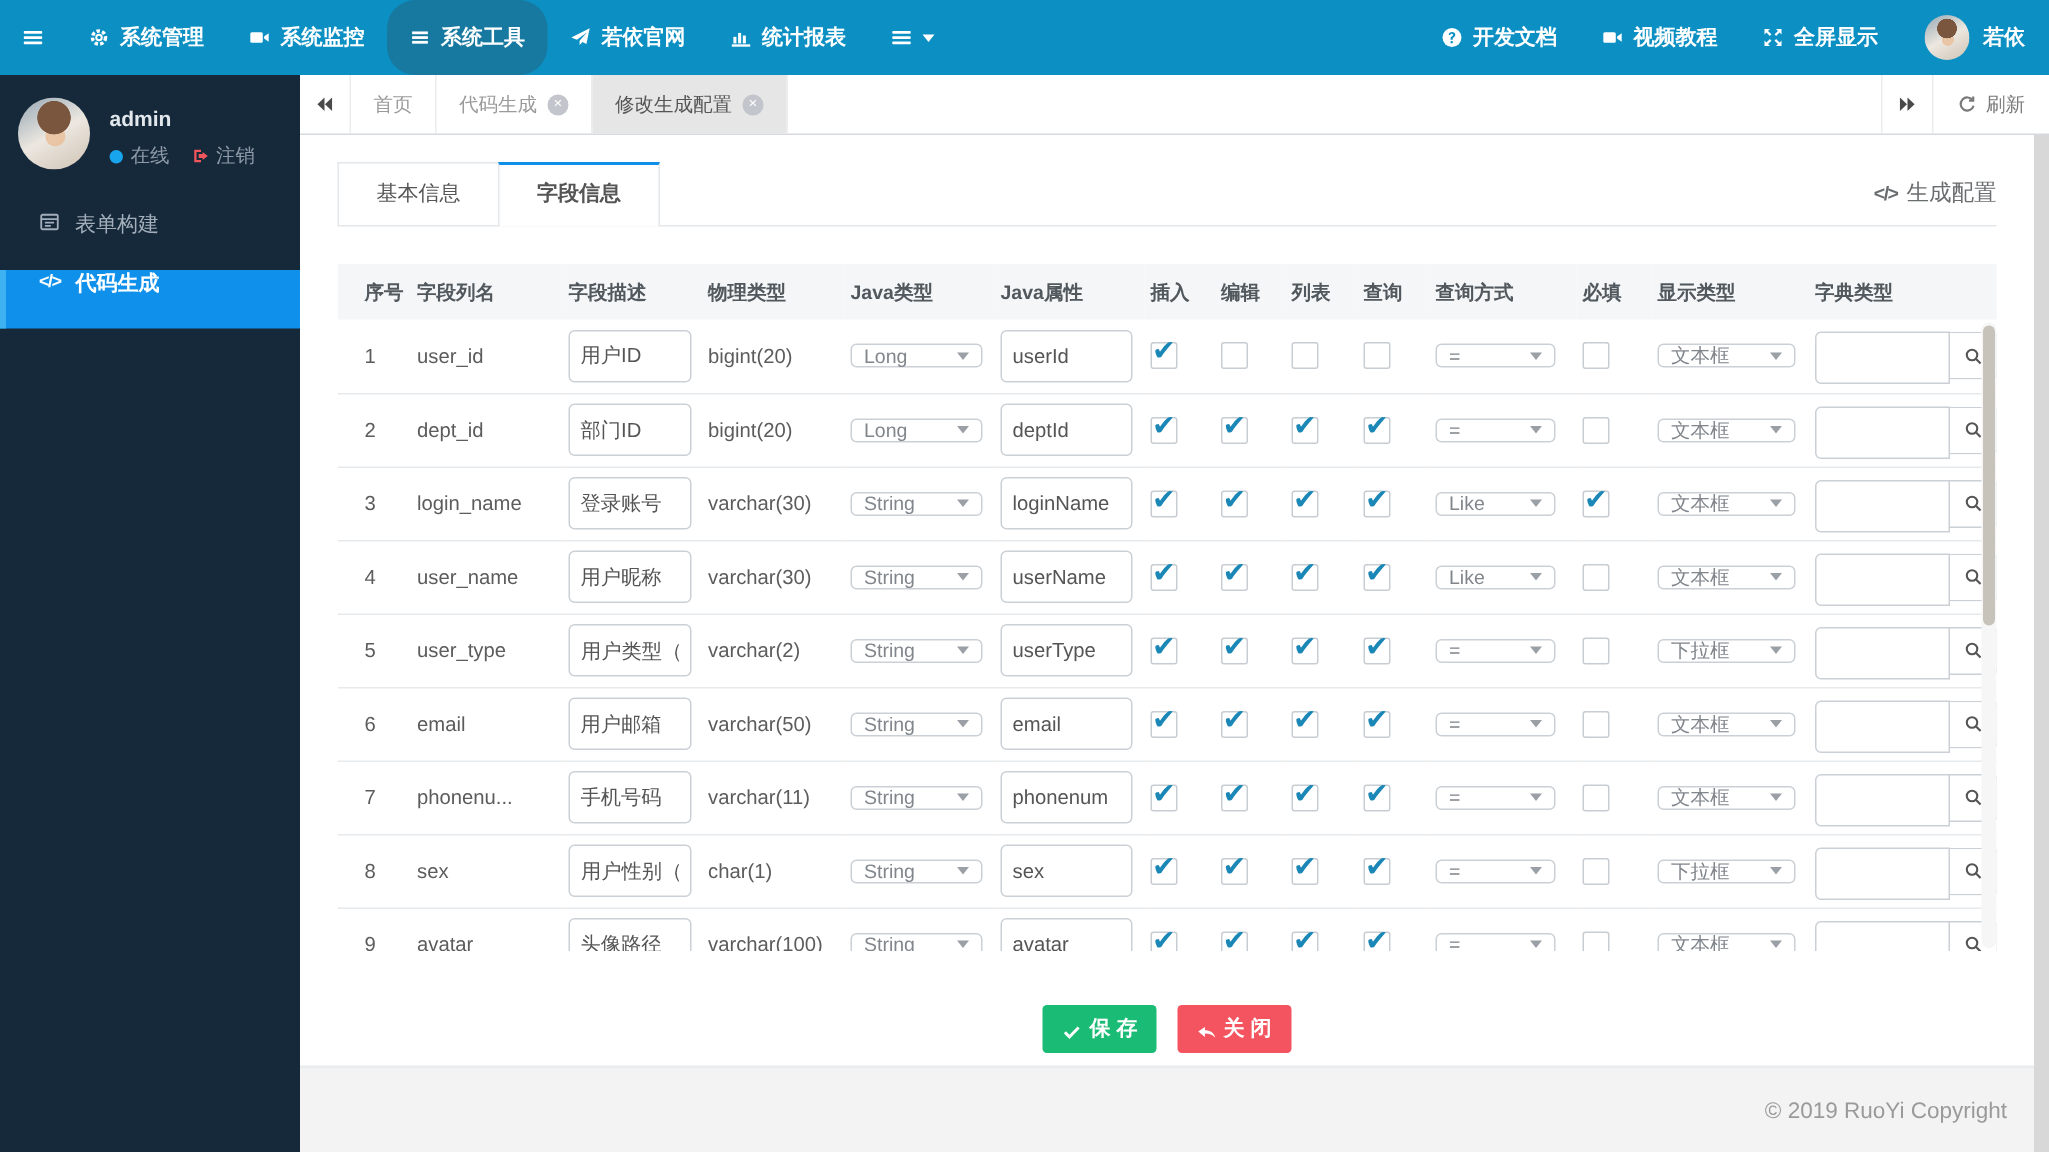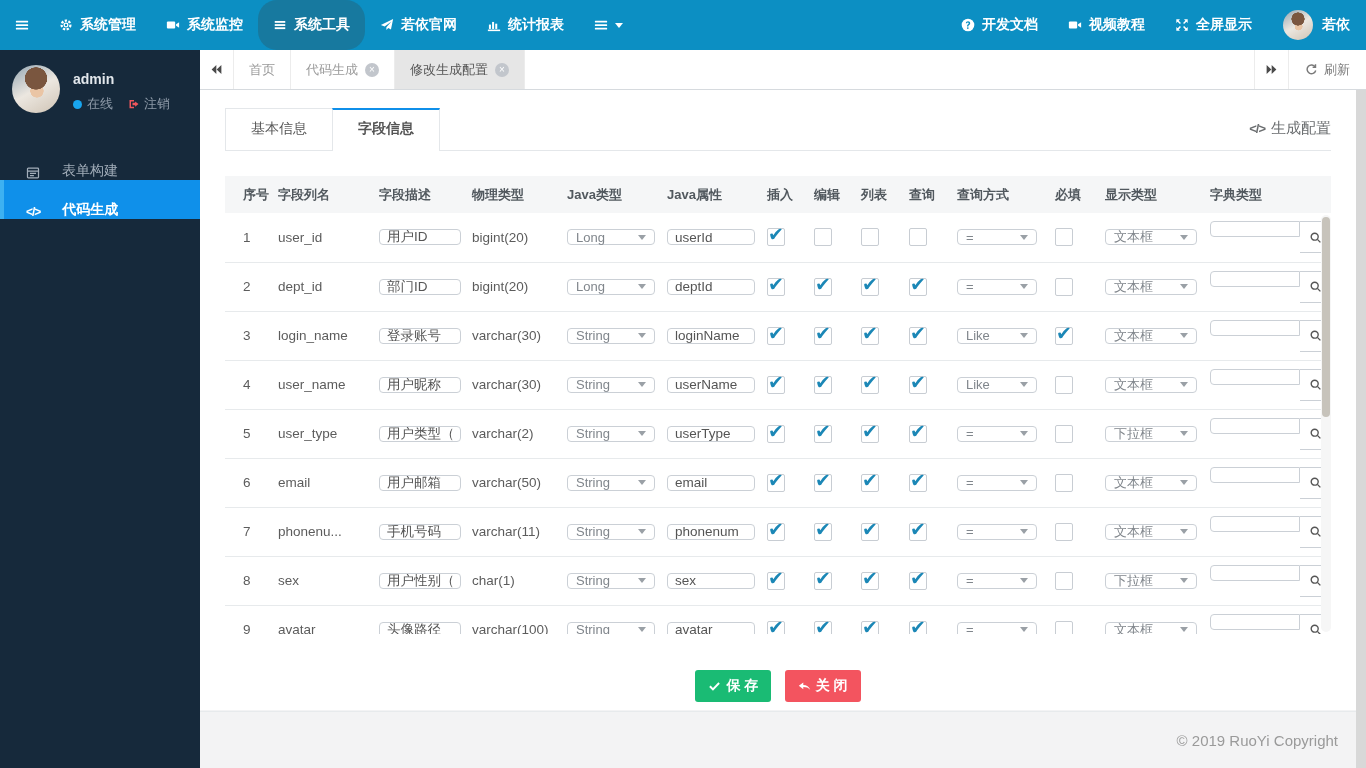--- a/index.html
+++ b/index.html
@@ -28,21 +28,21 @@
   .avatar-lg { width:48px; height:48px; border-radius:50%; flex:0 0 48px;
     background: radial-gradient(circle at 50% 28%, #7a563f 0 26%, rgba(0,0,0,0) 27%),
                 radial-gradient(circle at 52% 54%, #eac5a5 0 18%, rgba(0,0,0,0) 19%),
                 linear-gradient(150deg,#93a5b2 0%, #ece7e0 50%, #cfc3b4 100%); cursor:pointer; }
   .user-name { color:#e2e7ec; font-size:14px; font-weight:bold; margin:6px 0 8px; }
   .user-status { display:flex; align-items:center; gap:5px; color:#8e9aa8; font-size:13px; }
   .dot { width:9px; height:9px; border-radius:50%; background:#18a5ee; }
   .logout { display:flex; align-items:center; gap:4px; color:#8e9aa8; margin-left:10px; cursor:pointer; }
   .red { color:#f0565c; }
   .menu { margin-top:14px; }
-  .menu-item { height:39px; display:flex; align-items:flex-end; gap:22px; padding-left:22px; color:#a3aeba; font-size:14px;
+  .menu-item { height:39px; display:flex; align-items:flex-start; gap:10px; padding-left:22px; color:#a3aeba; font-size:14px;
     cursor:pointer; border-left:4px solid transparent; }
   .menu-item.active { background:#0f90ea; color:#fff; border-left-color:#3db1f1; font-weight:bold; }
   .menu-item .icn svg { width:14px; height:14px; }
   .code-glyph { font-weight:bold; letter-spacing:-1px; font-size:12px; }
 
   
   .tabbar { position:absolute; left:200px; top:50px; right:0; height:40px; background:#fff; border-bottom:1px solid #d6dade;
     display:flex; align-items:stretch; z-index:4; }
   .tb-btn { width:34px; display:flex; align-items:center; justify-content:center; color:#4a4a4a; border-right:1px solid #ececec; cursor:pointer; }
   .tb-btn svg { width:13px; height:13px; }
@@ -64,39 +64,39 @@
   .config-link { position:absolute; right:0; top:11px; color:#6a6d6f; font-size:15px; display:flex; align-items:center; gap:6px; cursor:pointer; }
   .config-link .code-glyph { font-size:13px; color:#6a6d6f; }
 
   
   .table-wrap { margin-top:25px; position:relative; height:458px; overflow:hidden; }
   table { width:100%; border-collapse:collapse; table-layout:fixed; }
   thead th { background:#f5f6f7; height:37px; font-size:13px; color:#51585e; font-weight:bold; text-align:left; padding:0 4px; white-space:nowrap; }
   tbody td { height:49px; border-bottom:1px solid #e7eaec; font-size:13.5px; color:#5c5c5c; padding:0 4px; overflow:hidden; white-space:nowrap; }
   th.c0, td.c0 { padding-left:18px; }
   th.c1, td.c1 { padding-left:8px; }
-  .inp { height:16px; border:1px solid #cbd0d6; border-radius:4px; padding:0 7px; font-size:13.5px; color:#555; background:#fff; outline:none; }
+  .inp { height:35px; border:1px solid #cbd0d6; border-radius:4px; padding:0 7px; font-size:13.5px; color:#555; background:#fff; outline:none; }
   .inp-desc { width:82px; }
   .inp-field { width:88px; }
   .sel { height:16px; display:inline-flex; align-items:center; justify-content:space-between; padding:0 8px;
     border:1px solid #cbd0d6; border-radius:4px; background:#fff; color:#80868c; font-size:13px; cursor:pointer; vertical-align:middle; }
   .sel .caret { border-top-color:#9aa0a6; }
   .cb { display:inline-block; width:18px; height:18px; border:1px solid #c8cdd3; border-radius:2px; background:#fff; position:relative; vertical-align:middle; cursor:pointer; }
   .cb.checked::after { content:"✔"; position:absolute; left:0; top:-6px; font-size:19px; font-weight:bold; color:#1b87b6; }
   .dict-group { display:inline-flex; width:122px; height:32px; vertical-align:middle; }
   .dict-group .inp { flex:1; min-width:0; border-radius:4px 0 0 4px; }
   .dict-btn { width:32px; border:1px solid #cbd0d6; border-left:none; border-radius:0 4px 4px 0; background:#fff;
     display:flex; align-items:center; justify-content:center; color:#555; cursor:pointer; }
   .dict-btn svg { width:13px; height:13px; }
   .sbar { position:absolute; top:39px; right:0; width:10px; height:417px; background:#f6f6f6; border-radius:6px; }
   .sthumb { position:absolute; top:2px; left:1px; width:8px; height:200px; background:#c7c3bb; border-radius:4px; cursor:pointer; }
 
   
   .btn-row { margin-top:36px; text-align:center; }
-  .btn { display:inline-flex; align-items:center; gap:5px; padding:7px 13px; border:none; border-radius:3px;
+  .btn { display:inline-flex; align-items:flex-end; gap:5px; padding:7px 13px; border:none; border-radius:3px;
     color:#fff; font-size:14px; font-weight:bold; cursor:pointer; }
   .btn svg { width:13px; height:13px; }
   .btn-save { background:#1abb74; margin-right:9px; }
   .btn-close { background:#f3545f; }
   .footer { position:absolute; left:200px; right:0; bottom:0; height:57px; background:#f3f3f4; border-top:1px solid #e7eaec;
     display:flex; align-items:center; justify-content:flex-end; padding-right:28px; color:#9a9a9a; font-size:15px; z-index:1; }
   .strip { position:absolute; right:0; top:90px; bottom:0; width:10px; background:#d8d8d8; z-index:3; }
 </style>
 </head>
 <body>

